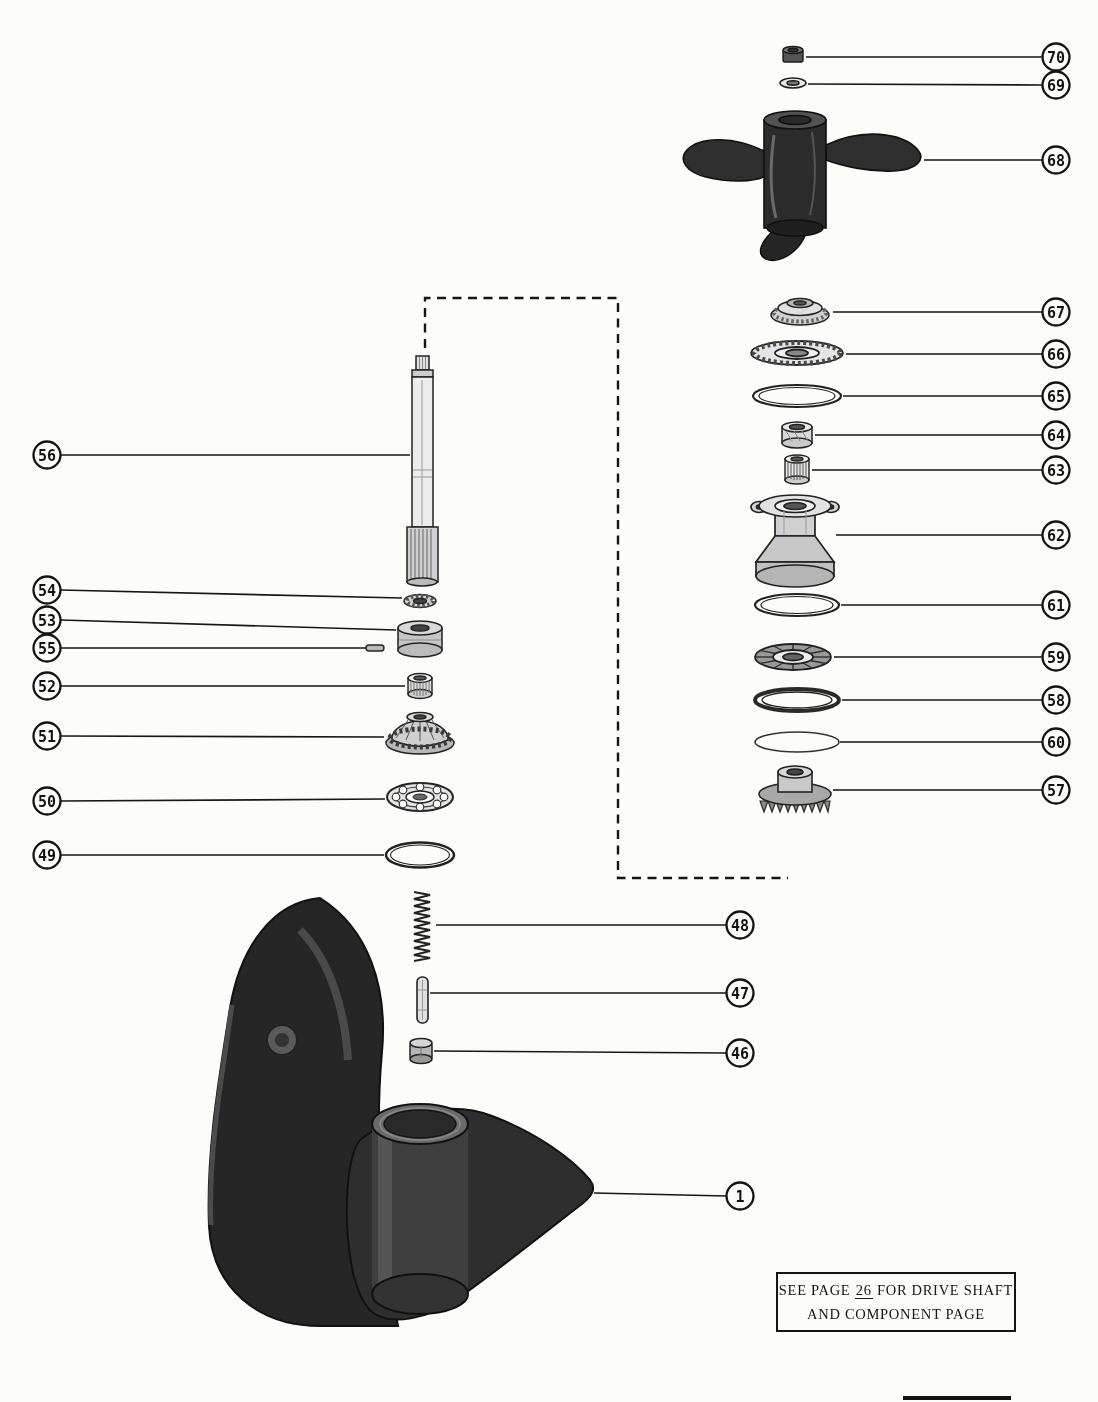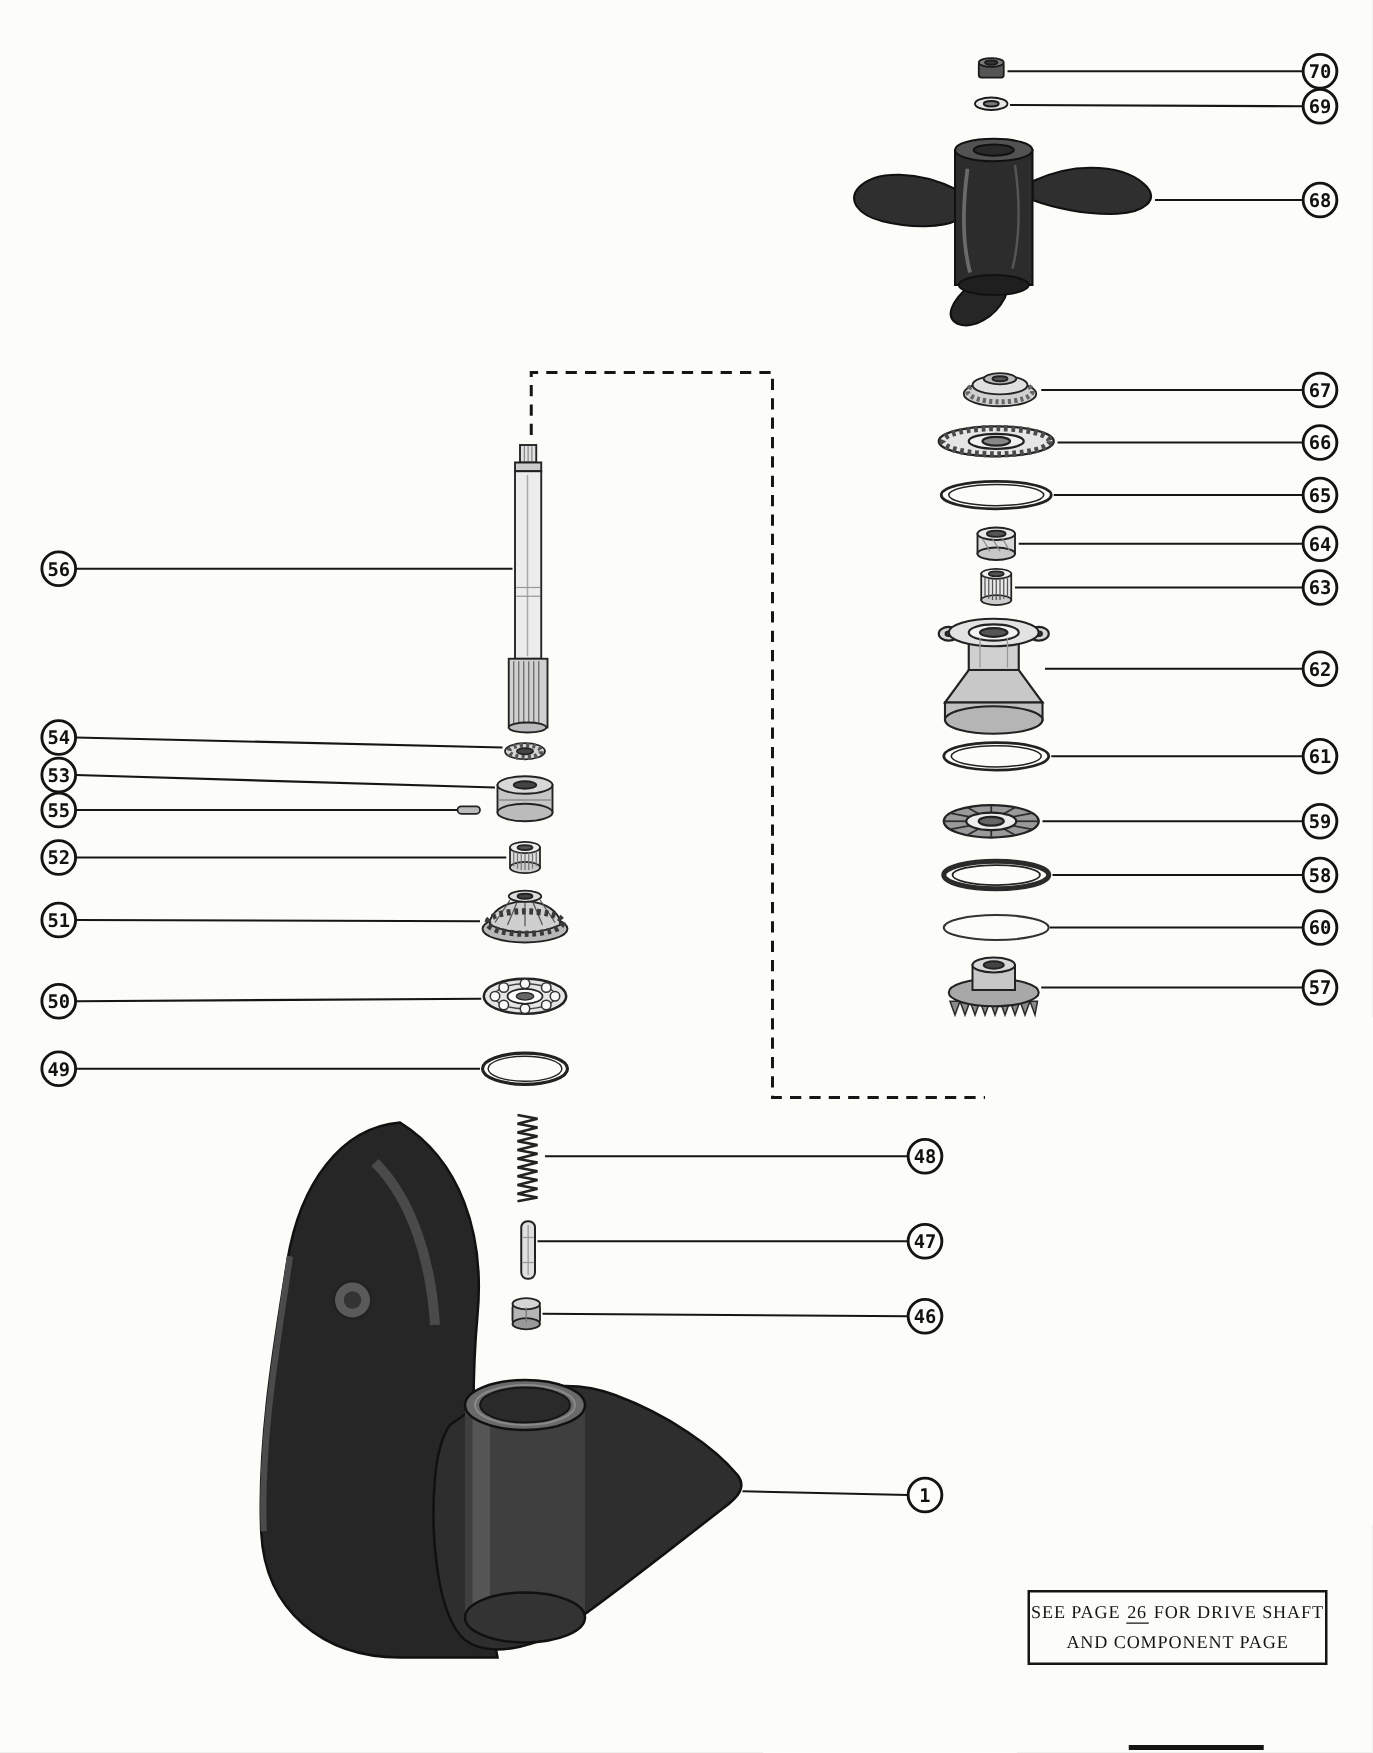--- a/index.html
+++ b/index.html
@@ -21,21 +21,20 @@
     fill:#121212;
   }
   .note-box {
     position:absolute; left:776px; top:1272px;
     width:236px; height:56px;
     border:2px solid #151515;
     display:flex; flex-direction:column; justify-content:center; align-items:center;
     gap:7px;
     font-size:14.5px; letter-spacing:0.7px; color:#151515;
     text-align:center;
-    margin-left:46px;
   }
   .note-line { white-space:pre; }
   .pg-underline { border-bottom:1.6px solid #151515; padding:0 1px; }
   .scan-artifact {
     position:absolute; left:903px; top:1396px;
     width:108px; height:4px; background:#141414;
   }
 </style>
 </head>
 <body>

